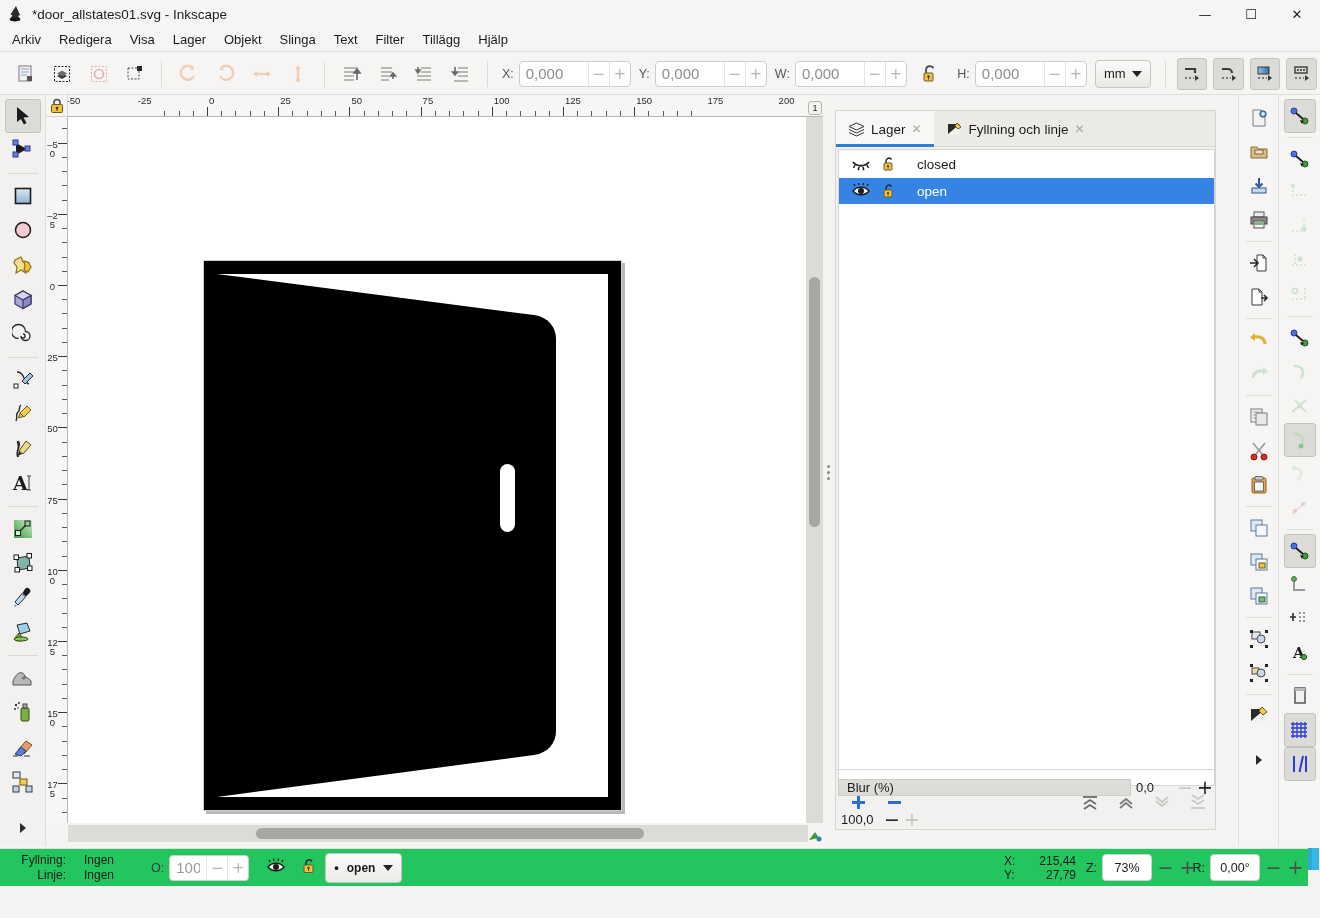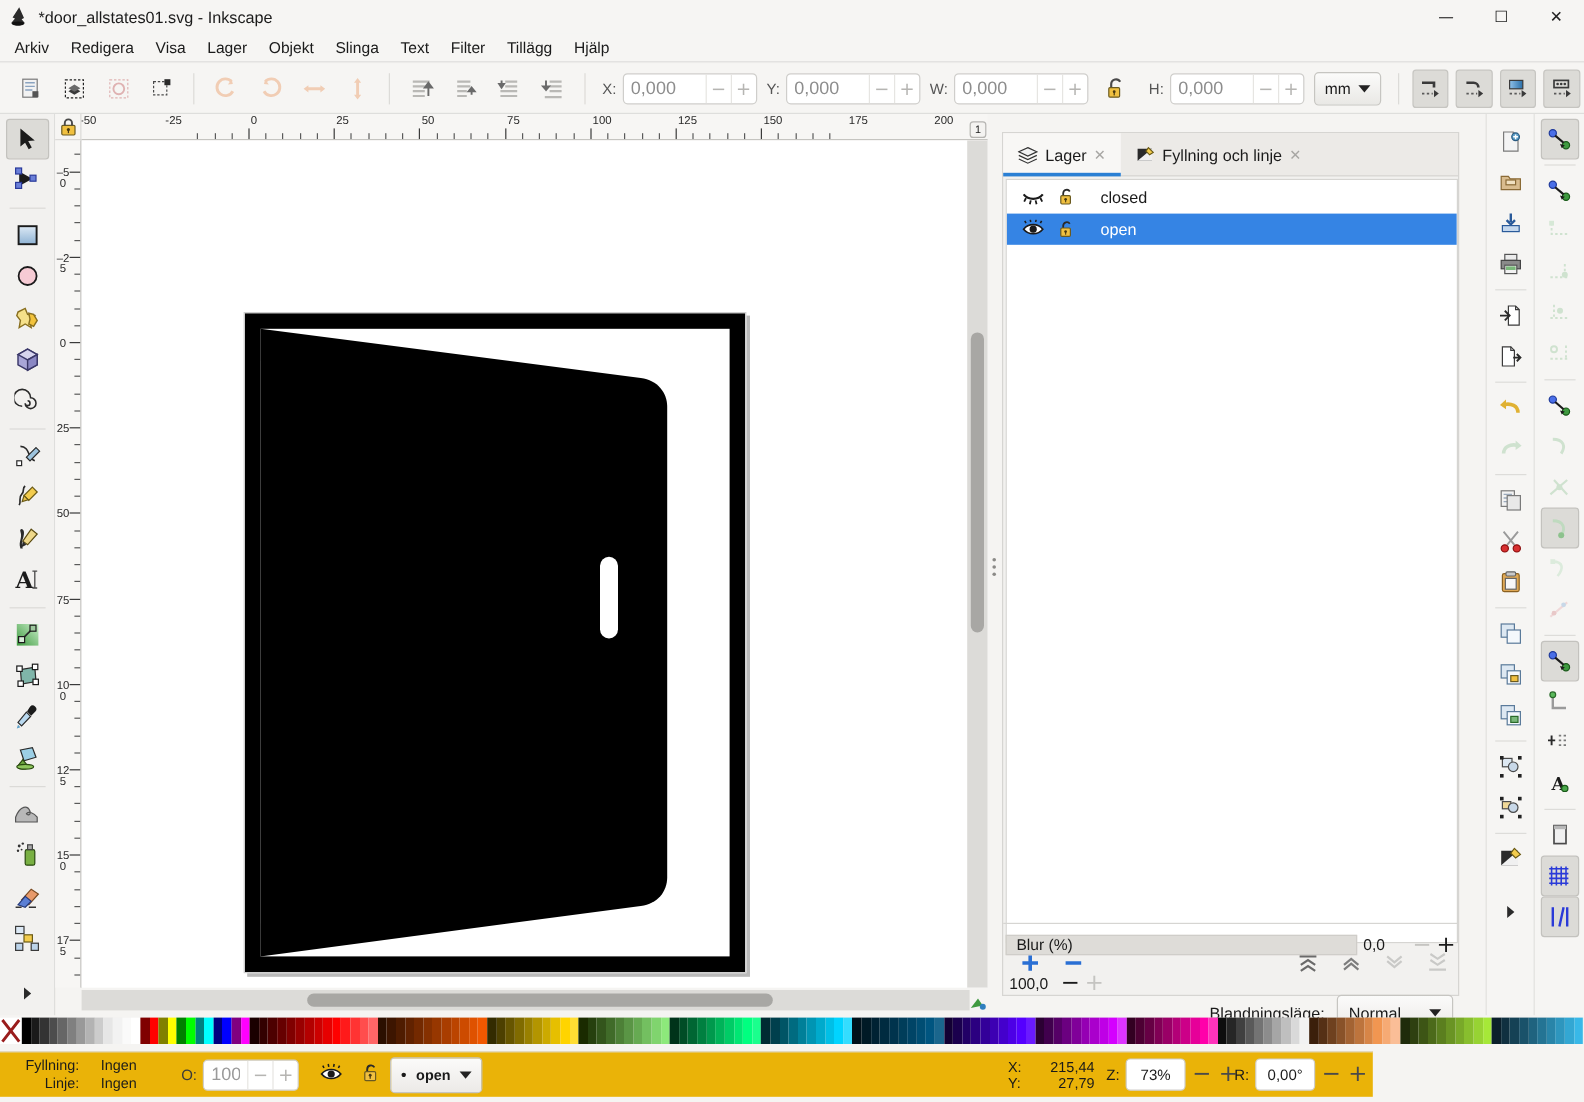--- a/index.html
+++ b/index.html
@@ -215,22 +215,22 @@
     position: absolute; left: 0; top: 848px; width: 1320px; height: 22px;
     display: flex; background: #f2f1ef;
   }
   .pal-none {
     width: 18px; height: 22px; background: #fff; position: relative; flex: none;
   }
   .pal-swatch { height: 22px; flex: none; }
 
   
   .statusbar {
-    position: absolute; left: 0; top: 876px; width: 1144px; height: 38px;
-    background: #eab308; border-top: 1px solid #e0dfdc; display: flex; align-items: center;
+    position: absolute; left: 0; top: 848px; width: 1308px; height: 38px;
+    background: #22c55e; border-top: 1px solid #e0dfdc; display: flex; align-items: center;
   }
   .fill-stroke { width: 145px; font-size: 12px; padding-left: 4px; line-height: 15px; }
   .fs-row { display: flex; }
   .fs-lbl { width: 62px; text-align: right; color: #1b1b1b; }
   .fs-val { padding-left: 18px; color: #1b1b1b; }
   .o-group { display: flex; align-items: center; margin-left: 6px; }
   .layer-indicator {
     display: flex; align-items: center; gap: 8px; height: 30px; padding: 0 8px;
     border: 1px solid #c6c5c1; border-radius: 4px; background: linear-gradient(#fbfbfa,#eceae7);
     font-size: 12px; font-weight: bold; margin-left: 6px;
@@ -853,27 +853,20 @@
           </svg>
       </div>
       <div class="la-btn" style="left:346px">
         <svg width="20" height="20" viewBox="0 0 20 20">
             <path d="M4 3l6 4 6-4M4 8l6 4 6-4" fill="none" stroke="#c9c9c7" stroke-width="1.8"></path>
             <path d="M3 16h14" stroke="#c9c9c7" stroke-width="1.8"></path>
           </svg>
       </div>
     </div>
 
-    <div class="blend-row">
-      <span class="blend-label">Blandningsläge:</span>
-      <div class="blend-select">
-        <span>Normal</span>
-        <span class="caret"></span>
-      </div>
-    </div>
 
     <div style="position:absolute;left:0;top:658px;width:379px;border-top:1px solid #d6d5d2;">
       <div class="slider-row">
         <div class="slider-track">
           <span class="slider-text">Blur (%)</span>
         </div>
         <span class="slider-val">0,0</span>
         <span class="slider-btns">
           <span class="sb dim">−</span>
           <span class="sb">+</span>

